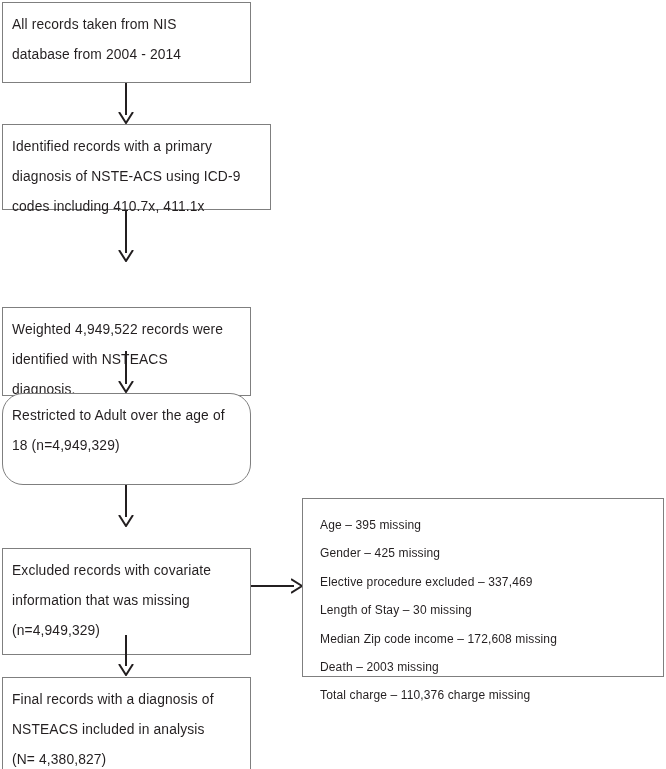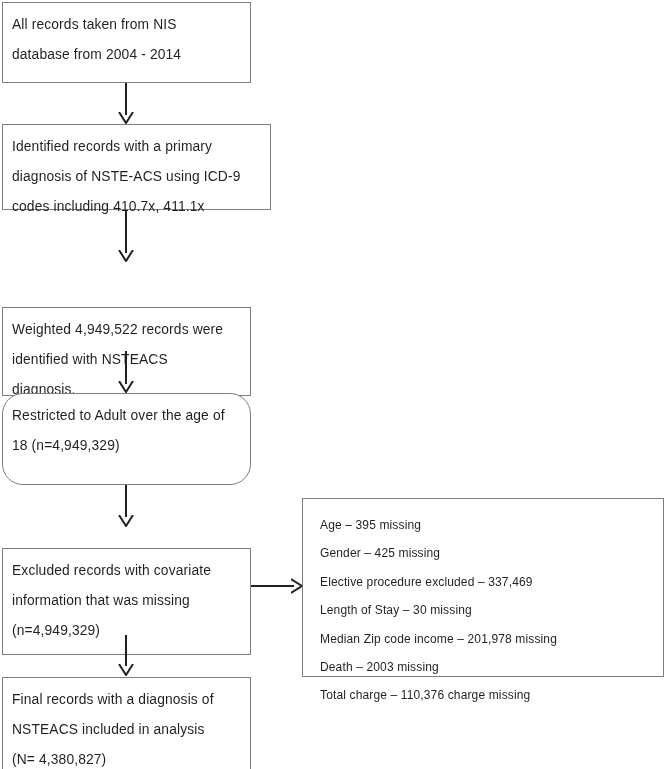--- a/index.html
+++ b/index.html
@@ -172,19 +172,19 @@
   <div class="flow-box" id="box-final">
     <span class="box-text">Final records with a diagnosis of NSTEACS included in analysis (N= 4,380,827)</span>
   </div>
 
   <div class="flow-box" id="box-missing">
     <ul>
       <li>Age – 395 missing</li>
       <li>Gender – 425 missing</li>
       <li>Elective procedure excluded – 337,469</li>
       <li>Length of Stay – 30 missing</li>
-      <li>Median Zip code income – 201,978 missing</li>
+      <li>Median Zip code income – 172,608 missing</li>
       <li>Death – 2003 missing</li>
       <li>Total charge – 110,376 charge missing</li>
     </ul>
   </div>
 
 </div>
 
 </body></html>

